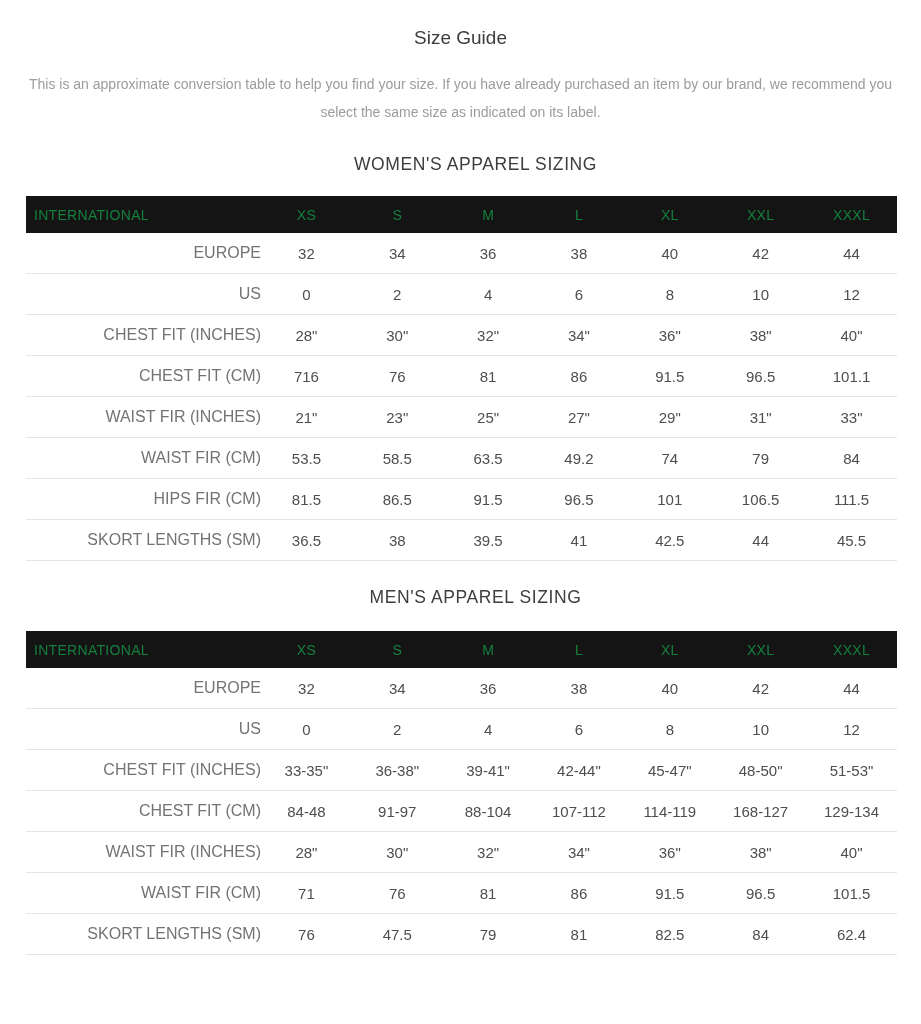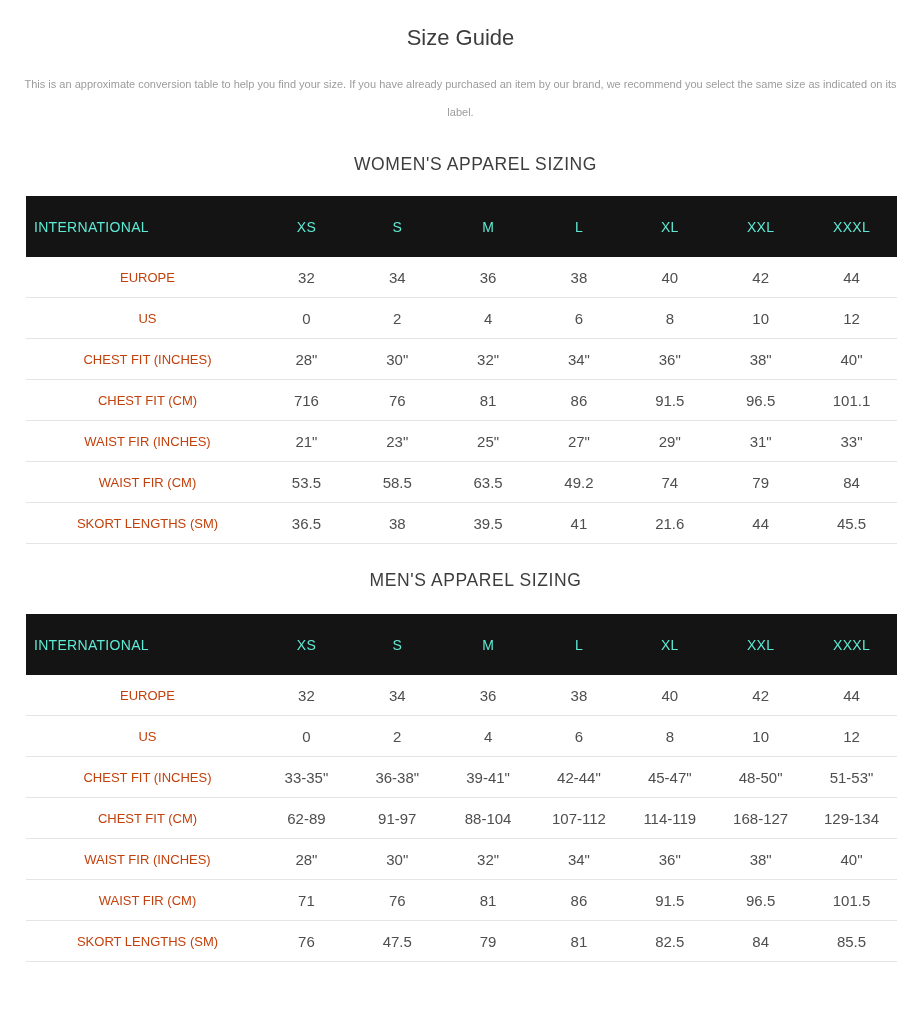--- a/index.html
+++ b/index.html
@@ -10,30 +10,30 @@
     -webkit-font-smoothing: antialiased;
   }
   .page {
     width: 921px;
     background: #ffffff;
     box-sizing: border-box;
     padding-top: 28px;
   }
   .page-title {
     margin: 0;
-    font-size: 22px;
+    font-size: 19px;
     line-height: 20px;
     font-weight: 400;
     color: #3d3d3d;
     text-align: center;
   }
   .page-description {
     margin: 22px auto 8px;
     width: 880px;
-    font-size: 11px;
+    font-size: 14px;
     line-height: 28px;
     font-weight: 400;
     color: #9c9c9c;
     text-align: center;
   }
   .section-title {
     margin: 28px 0 22px;
     font-size: 17.5px;
     line-height: 20px;
     font-weight: 400;
@@ -48,45 +48,45 @@
   }
   table.size-table {
     width: 871px;
     margin-left: 26px;
     border-collapse: collapse;
     table-layout: fixed;
   }
   table.size-table col.label-col { width: 235px; }
   table.size-table thead th {
     background: #141414;
-    color: #5eead4;
+    color: #15803d;
     font-weight: 400;
     font-size: 14px;
     height: 37px;
     text-align: center;
-    padding: 12px;
+    padding: 0;
     letter-spacing: 0.3px;
   }
   table.size-table thead th:first-child {
     text-align: left;
     padding-left: 8px;
   }
   table.size-table tbody td {
     height: 40px;
     font-size: 15px;
     color: #4e4e4e;
     text-align: center;
     padding: 0;
     border-bottom: 1px solid #e4e4e4;
   }
   table.size-table tbody td:first-child {
-    text-align: center;
+    text-align: right;
     padding-left: 8px;
-    font-size: 13px;
-    color: #c2410c;
+    font-size: 16px;
+    color: #737373;
   }
 </style>
 </head>
 <body>
 
 <div class="page">
   <h1 class="page-title">Size Guide</h1>
   <p class="page-description">This is an approximate conversion table to help you find your size. If you have already purchased an item by our brand, we recommend you select the same size as indicated on its label.</p>
 
   <section>
@@ -169,26 +169,36 @@
             <td>WAIST FIR (CM)</td>
             <td>53.5</td>
             <td>58.5</td>
             <td>63.5</td>
             <td>49.2</td>
             <td>74</td>
             <td>79</td>
             <td>84</td>
           </tr>
           <tr>
+            <td>HIPS FIR (CM)</td>
+            <td>81.5</td>
+            <td>86.5</td>
+            <td>91.5</td>
+            <td>96.5</td>
+            <td>101</td>
+            <td>106.5</td>
+            <td>111.5</td>
+          </tr>
+          <tr>
             <td>SKORT LENGTHS (SM)</td>
             <td>36.5</td>
             <td>38</td>
             <td>39.5</td>
             <td>41</td>
-            <td>21.6</td>
+            <td>42.5</td>
             <td>44</td>
             <td>45.5</td>
           </tr>
         </tbody>
       </table>
   </section>
 
   <section>
     <h2 class="section-title second">MEN'S APPAREL SIZING</h2>
     <table class="size-table">
@@ -240,21 +250,21 @@
             <td>33-35"</td>
             <td>36-38"</td>
             <td>39-41"</td>
             <td>42-44"</td>
             <td>45-47"</td>
             <td>48-50"</td>
             <td>51-53"</td>
           </tr>
           <tr>
             <td>CHEST FIT (CM)</td>
-            <td>62-89</td>
+            <td>84-48</td>
             <td>91-97</td>
             <td>88-104</td>
             <td>107-112</td>
             <td>114-119</td>
             <td>168-127</td>
             <td>129-134</td>
           </tr>
           <tr>
             <td>WAIST FIR (INCHES)</td>
             <td>28"</td>
@@ -276,18 +286,18 @@
             <td>101.5</td>
           </tr>
           <tr>
             <td>SKORT LENGTHS (SM)</td>
             <td>76</td>
             <td>47.5</td>
             <td>79</td>
             <td>81</td>
             <td>82.5</td>
             <td>84</td>
-            <td>85.5</td>
+            <td>62.4</td>
           </tr>
         </tbody>
       </table>
   </section>
 </div>
 
 </body></html>

